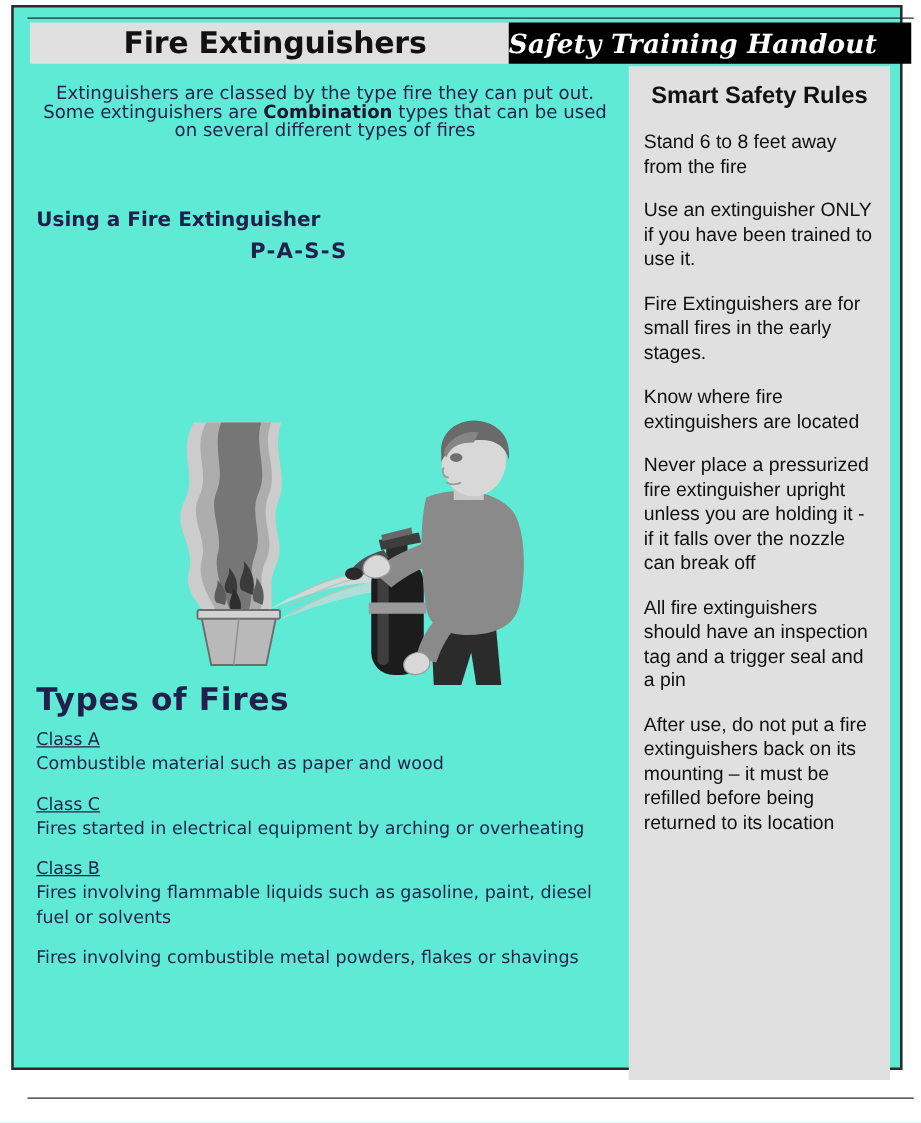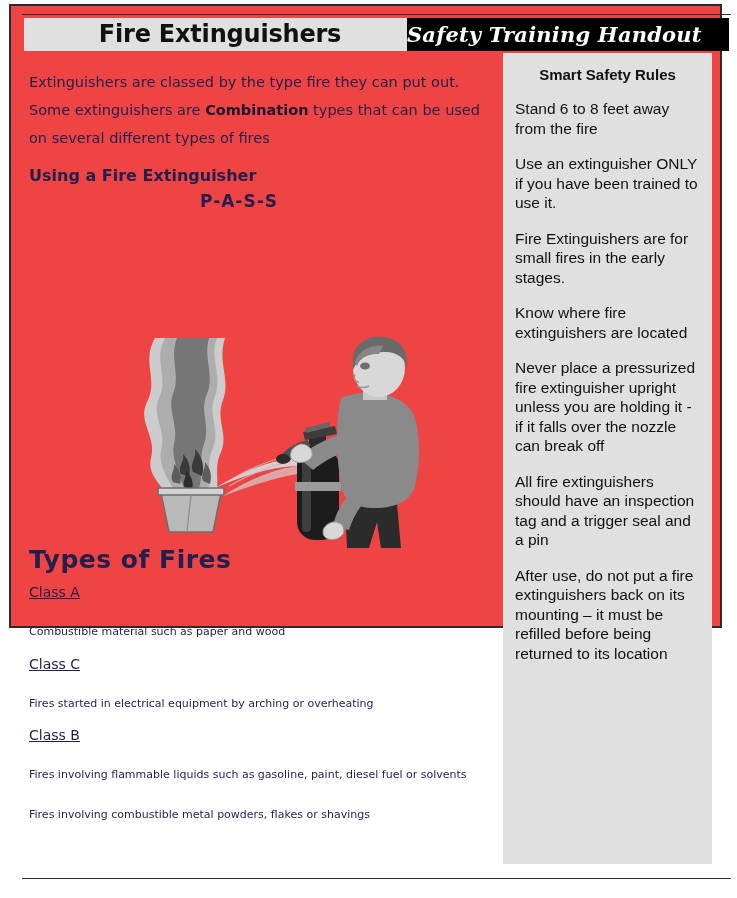--- a/index.html
+++ b/index.html
@@ -14,27 +14,27 @@
     font-family: "DejaVu Sans", sans-serif;
     overflow: hidden;
   }
 
   
   #page {
     position: absolute;
     left: 9px;
     top: 4px;
     width: 713px;
-    height: 624px;
+    height: 852px;
     border-left: 2px solid #2b2b2b;
     border-right: 2px solid #2b2b2b;
     border-top: 2px solid #2b2b2b;
     border-bottom: 2px solid #2b2b2b;
     box-sizing: border-box;
-    background: #ef4444;
+    background: #5eead4;
   }
   #page-inner-rule {
     position: absolute;
     left: 11px;
     top: 8px;
     width: 709px;
     height: 1px;
     background: #2b2b2b;
   }
   #page-inner-rule-bottom {
@@ -104,21 +104,22 @@
     position: absolute;
     left: 18px;
     top: 47px;
     width: 468px;
     height: 820px;
   }
   .body-text {
     font-family: "DejaVu Sans", sans-serif;
     font-size: 14.5px;
     color: #231f4d;
-    line-height: 28px;
+    line-height: 15px;
+    text-align: center;
   }
   #intro {
     position: absolute;
     left: 0;
     top: 0;
     width: 462px;
   }
   #intro b {
     font-weight: bold;
     color: #1a1733;
@@ -197,41 +198,40 @@
   }
   .class-label {
     font-family: "DejaVu Sans", sans-serif;
     font-size: 14px;
     color: #231f4d;
     text-decoration: underline;
     line-height: 19px;
   }
   .class-desc {
     font-family: "DejaVu Sans", sans-serif;
-    font-size: 11px;
+    font-size: 14px;
     color: #231f4d;
     line-height: 19.5px;
     max-width: 460px;
-    margin-top: 20px;
   }
 
   
   #sidebar {
     position: absolute;
     left: 492px;
     top: 47px;
     width: 209px;
     height: 811px;
     background: #e0e0e0;
     box-sizing: border-box;
     padding: 10px 12px 0 12px;
   }
   #sidebar-heading {
     font-family: "Liberation Sans", sans-serif;
-    font-size: 15px;
+    font-size: 19px;
     font-weight: bold;
     color: #111111;
     text-align: center;
     margin: 3px 0 14px 0;
   }
   .rule-item {
     font-family: "Liberation Sans", sans-serif;
     font-size: 15.5px;
     color: #111111;
     line-height: 19.5px;

